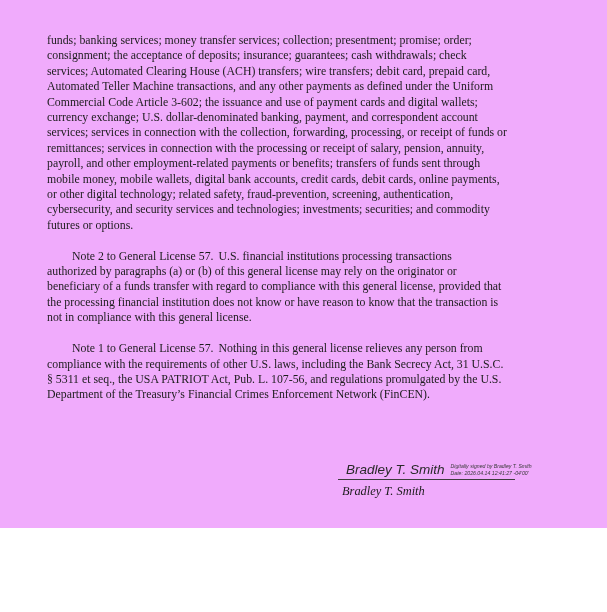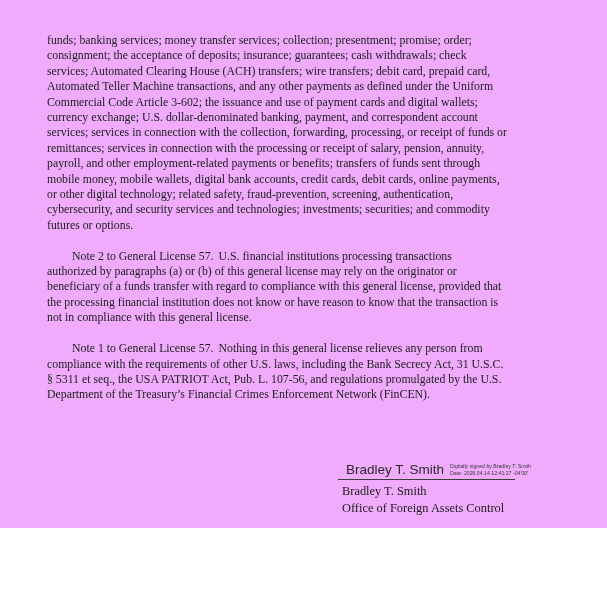--- a/index.html
+++ b/index.html
@@ -40,20 +40,21 @@
   }
   .note-label {
     font-weight: normal;
     padding-right: 5px;
   }
   .sig-block {
     position: absolute;
     left: 338px;
     top: 462px;
     width: 230px;
+    font-style: italic;
   }
   .sig-appearance {
     display: flex;
     align-items: center;
     margin-left: 8px;
     margin-bottom: 2px;
     cursor: default;
   }
   .sig-script-name {
     font-family: "Liberation Sans", sans-serif;
@@ -126,19 +127,18 @@
     <div class="sig-appearance">
       <span class="sig-script-name">Bradley T. Smith</span>
       <span class="sig-details">
         <div>Digitally signed by Bradley T. Smith</div>
         <div>Date: 2026.04.14 12:41:27 -04'00'</div>
       </span>
     </div>
     <div class="sig-rule"></div>
     <div class="sig-typed">
       <div>Bradley T. Smith</div>
-      <div>Office of Foreign Assets Control</div>
     </div>
   </div>
 
   <div class="dated-line">Dated:  April 14, 2026</div>
 
 </div>
 
 </body></html>

